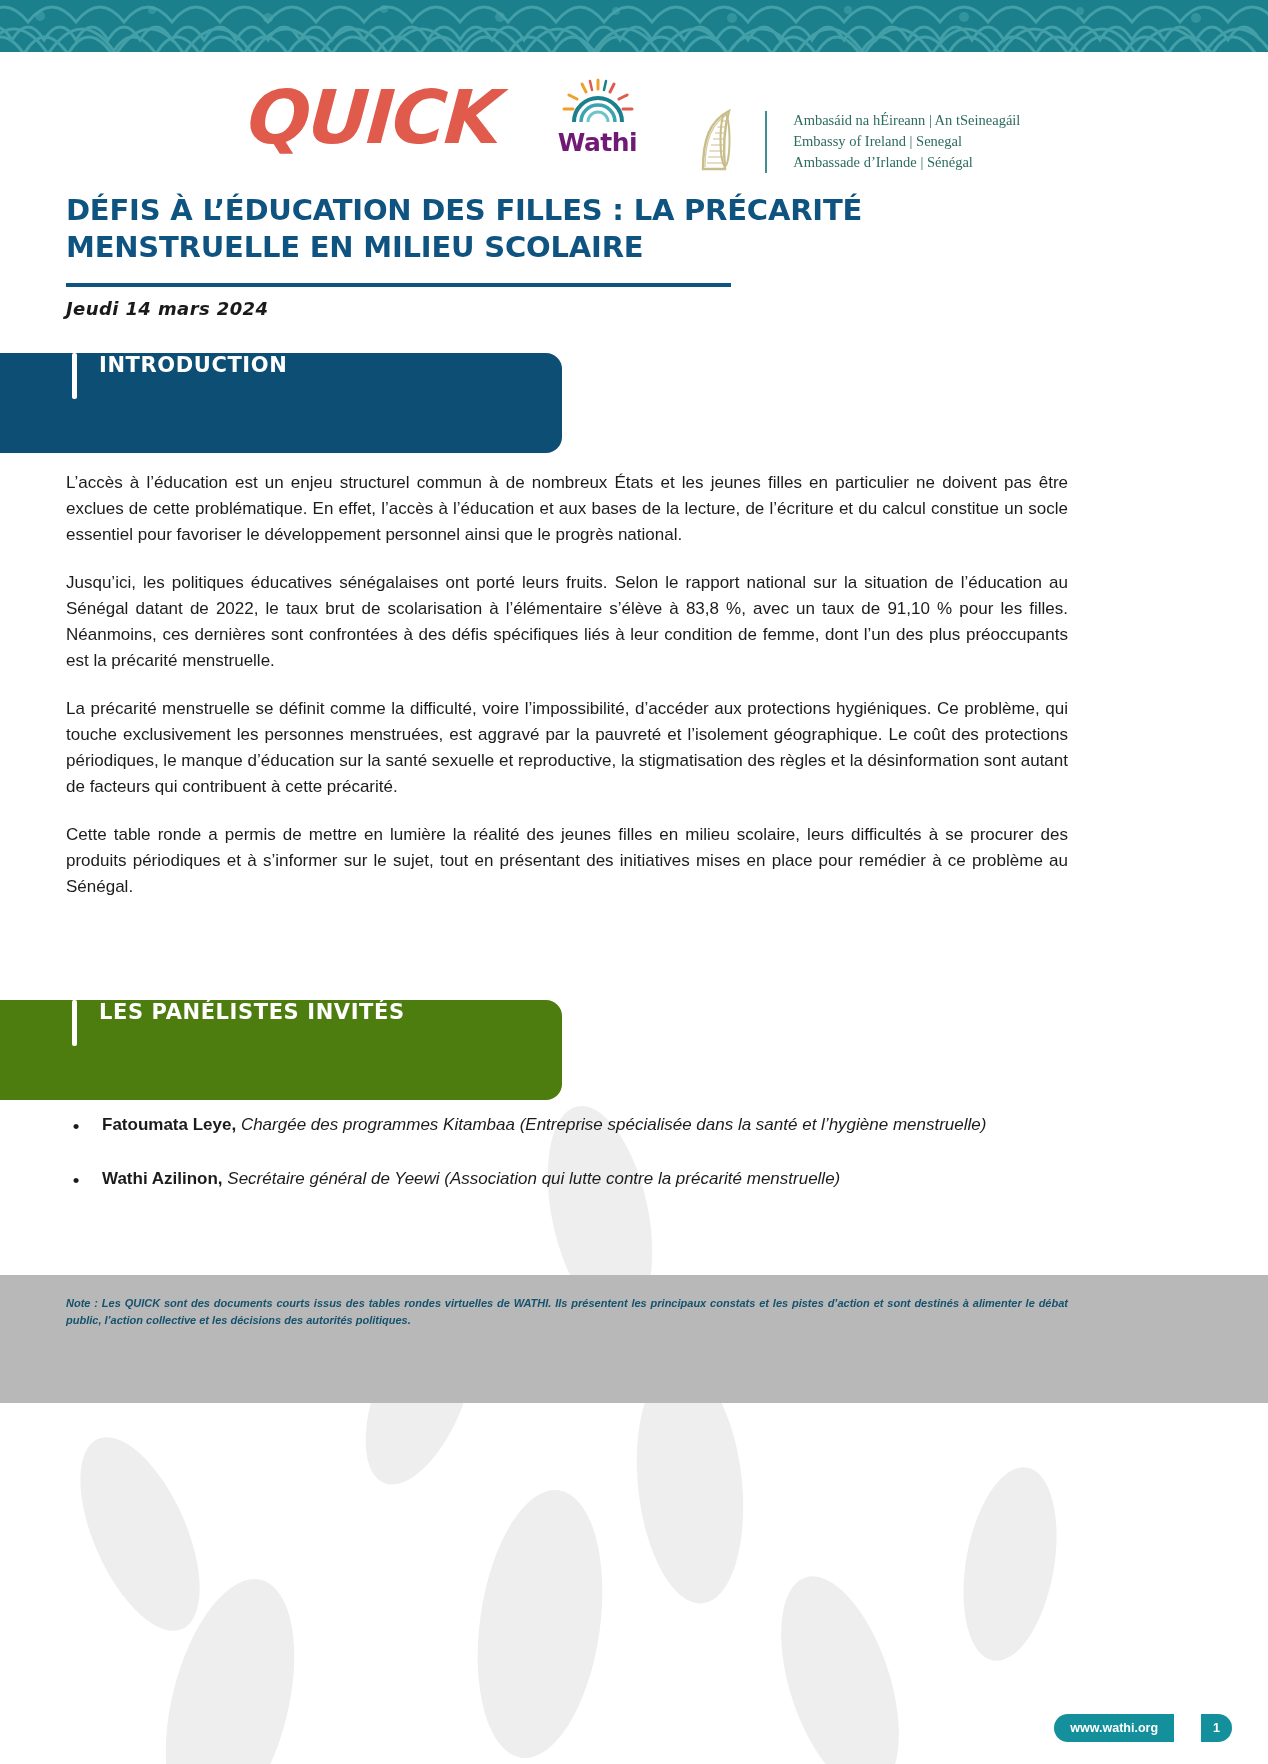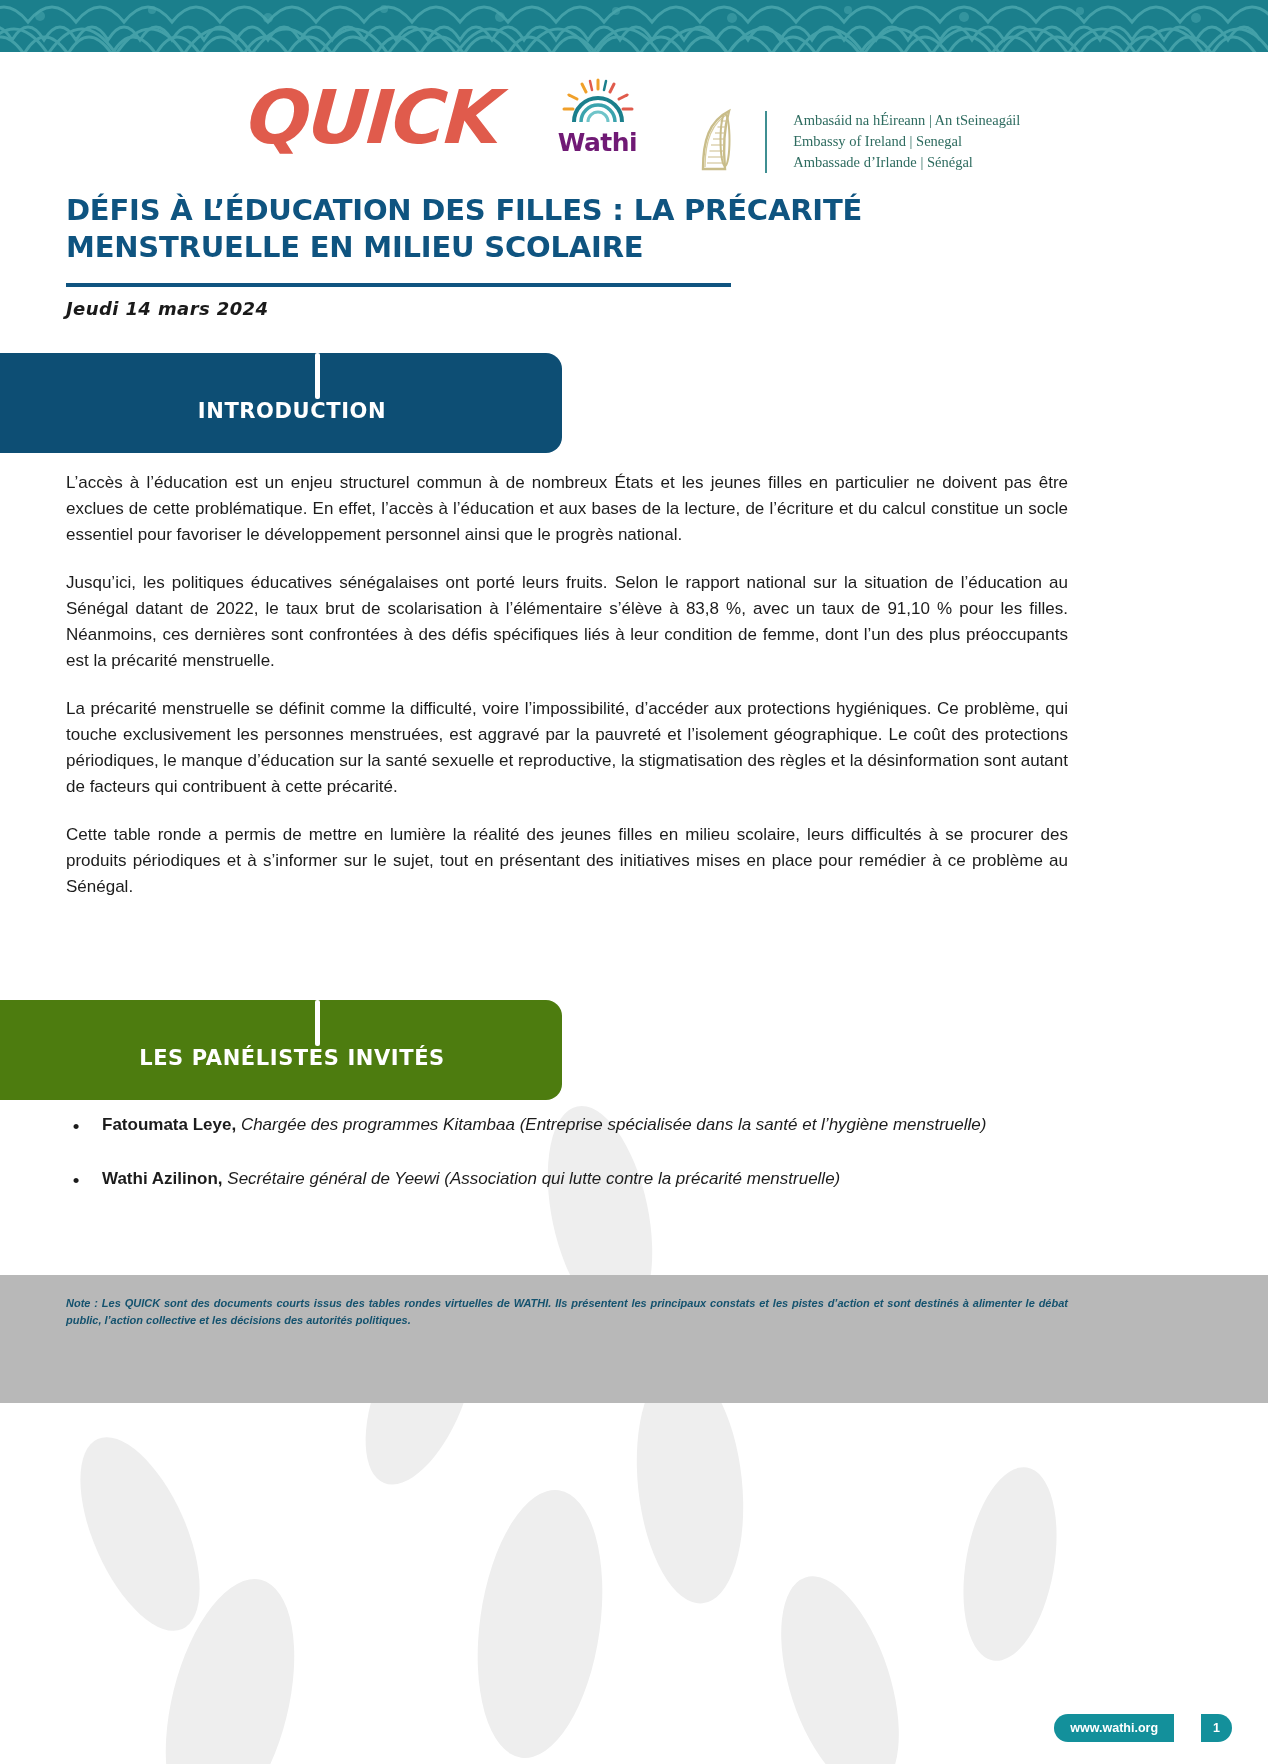--- a/index.html
+++ b/index.html
@@ -107,24 +107,23 @@
     color: #1a1a1a;
     letter-spacing: 0.4px;
   }
 
   
   .banner {
     position: absolute;
     left: 0;
     height: 100px;
     display: flex;
-    align-items: center;
+    align-items: flex-start;
     border-top-right-radius: 16px;
     border-bottom-right-radius: 16px;
-    flex-direction: column;
   }
   .banner .tick {
     width: 5px; height: 46px;
     background: #ffffff;
     margin-left: 72px;
     border-radius: 2px;
   }
   .banner .btext {
     margin-left: 22px;
     font-family: "DejaVu Sans", sans-serif;

